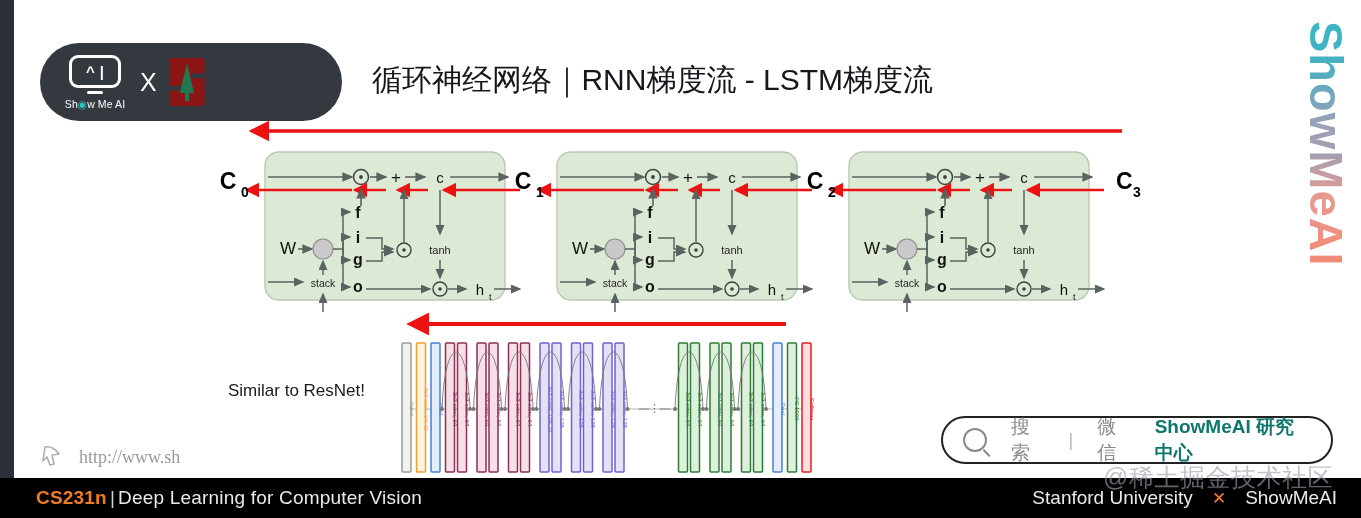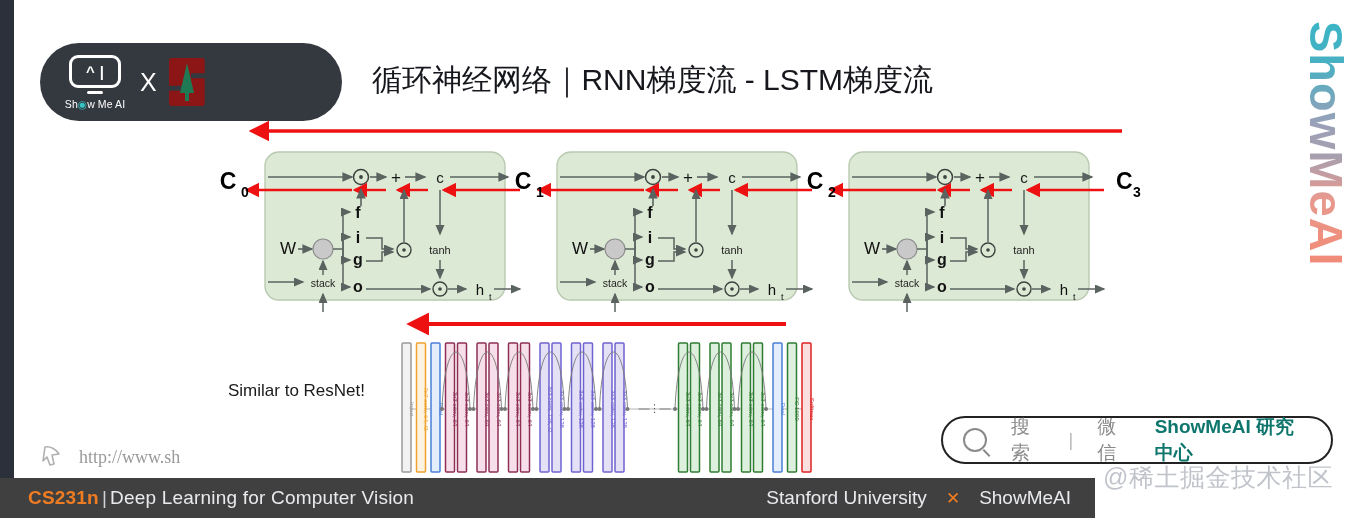--- a/index.html
+++ b/index.html
@@ -69,23 +69,23 @@
     background:linear-gradient(to bottom,#39b5c6 0%,#49b0c2 18%,#9aa0b8 42%,#a79fae 55%,#e79a90 72%,#ef8f7e 88%,#f08a76 100%);
     -webkit-background-clip:text;background-clip:text;color:transparent;
     line-height:1;
   }
 
   
   .diagram{position:absolute;left:0;top:0;width:1361px;height:518px;pointer-events:none;}
 
   
   .footer{
-    position:absolute;left:0;bottom:0;width:1095px;height:40px;background:#404040;
+    position:absolute;left:0;bottom:0;width:1361px;height:40px;background:#000000;
     display:flex;align-items:center;justify-content:space-between;box-sizing:border-box;
-    padding:0 24px 0 28px;
+    padding:0 24px 0 36px;
   }
   .footer-left{font-size:19px;color:#e9eaee;white-space:nowrap;letter-spacing:.2px;}
   .footer-left .cs{color:#ef7c22;font-weight:700;}
   .footer-left .bar{color:#cfd2d8;margin:0 3px;}
   .footer-right{font-size:19px;color:#e9eaee;white-space:nowrap;display:flex;align-items:center;gap:19px;}
   .footer-right .xmark{color:#ef7c22;font-size:17px;font-weight:700;}
 
   
   .search-pill{
     position:absolute;right:28px;bottom:54px;width:392px;height:48px;

